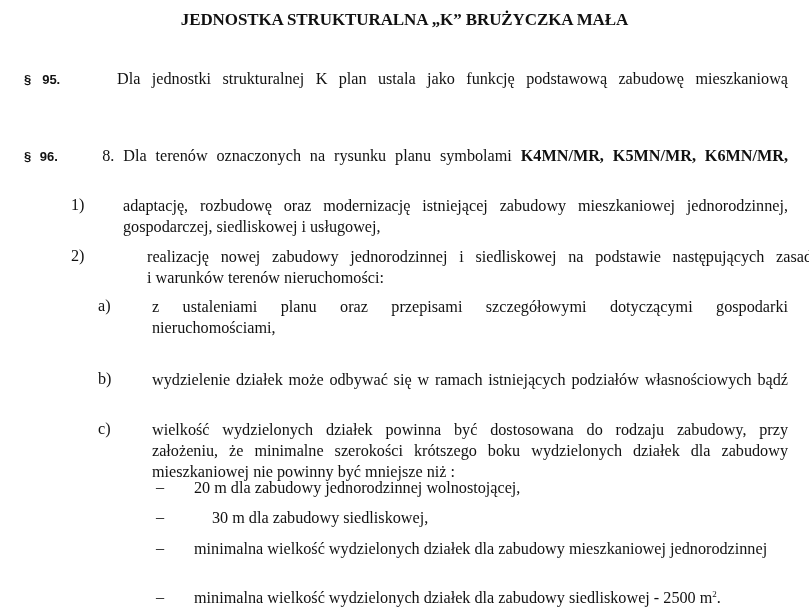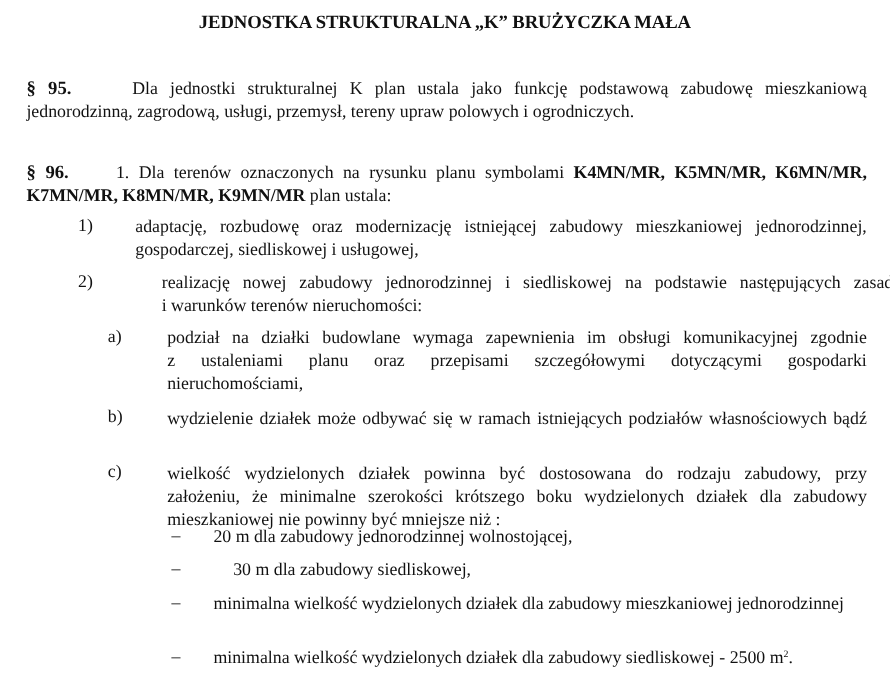--- a/index.html
+++ b/index.html
@@ -1,60 +1,57 @@
 <!DOCTYPE html>
 <html><head>
 <meta charset="utf-8">
 <style>
   html, body { margin: 0; padding: 0; background: #ffffff; }
   body { width: 809px; height: 615px; overflow: hidden; position: relative;
          font-family: "Liberation Serif", serif; color: #111; font-size: 16.2px; }
   .title { position: absolute; top: 10px; left: 0; width: 809px; text-align: center;
            font-weight: bold; font-size: 17px; letter-spacing: -0.1px; }
   .p { position: absolute; left: 24px; width: 764px; line-height: 21px; text-align: justify; }
-  .sect { font-family: Liberation Serif, serif; font-weight: bold; font-size: 17px; }
+  .sect { font-family: Liberation Sans, sans-serif; font-weight: bold; font-size: 13px; }
   .b { font-weight: bold; }
   .item { position: absolute; line-height: 21px; text-align: justify; }
   .num { position: absolute; }
   sup { font-size: 9px; vertical-align: 6px; line-height: 0; }
   .line { display: block; }
   .line.j { text-align-last: justify; }
 </style>
 </head>
 <body>
 
 <div>
 
   <div class="title">JEDNOSTKA STRUKTURALNA „K” BRUŻYCZKA MAŁA</div>
 
   <div class="p" style="top:69px;">
     <span class="line j"><span class="sect">§ 95.</span>&nbsp;&nbsp;&nbsp;&nbsp;&nbsp;<span>Dla jednostki strukturalnej K plan ustala jako funkcję podstawową zabudowę mieszkaniową</span></span>
-    <span class="line">jednorodzinną, zagrodową, usługi, przemysł, tereny upraw polowych i ogrodniczych.</span>
   </div>
 
   <div class="p" style="top:146px;">
-    <span class="line j"><span class="sect">§ 96.</span>&nbsp;&nbsp;&nbsp;&nbsp;&nbsp;<span>1. Dla terenów oznaczonych na rysunku planu symbolami</span> <span class="b">K4MN/MR, K5MN/MR, K6MN/MR,</span></span>
-    <span class="line"><span class="b">K7MN/MR, K8MN/MR, K9MN/MR</span> <span>plan ustala:</span></span>
+    <span class="line j"><span class="sect">§ 96.</span>&nbsp;&nbsp;&nbsp;&nbsp;&nbsp;<span>8. Dla terenów oznaczonych na rysunku planu symbolami</span> <span class="b">K4MN/MR, K5MN/MR, K6MN/MR,</span></span>
   </div>
 
   <div class="num" style="left:71px; top:196px;">1)</div>
   <div class="item" style="left:123px; top:196px; width:665px;">
     <span class="line j">adaptację, rozbudowę oraz modernizację istniejącej zabudowy mieszkaniowej jednorodzinnej,</span>
     <span class="line">gospodarczej, siedliskowej i usługowej,</span>
   </div>
 
   <div class="num" style="left:71px; top:247px;">2)</div>
   <div class="item" style="left:123px; top:247px; width:665px;margin-left:24px;">
     <span class="line j">realizację nowej zabudowy jednorodzinnej i siedliskowej na podstawie następujących zasad</span>
     <span class="line">i warunków terenów nieruchomości:</span>
   </div>
 
   <div class="num" style="left:98px; top:297px;">a)</div>
   <div class="item" style="left:152px; top:297px; width:636px;">
-    <span class="line j">podział na działki budowlane wymaga zapewnienia im obsługi komunikacyjnej zgodnie</span>
     <span class="line j">z ustaleniami planu oraz przepisami szczegółowymi dotyczącymi gospodarki</span>
     <span class="line">nieruchomościami,</span>
   </div>
 
   <div class="num" style="left:98px; top:370px;">b)</div>
   <div class="item" style="left:152px; top:370px; width:636px;">
     <span class="line j">wydzielenie działek może odbywać się w ramach istniejących podziałów własnościowych bądź</span>
   </div>
 
   <div class="num" style="left:98px; top:420px;">c)</div>

